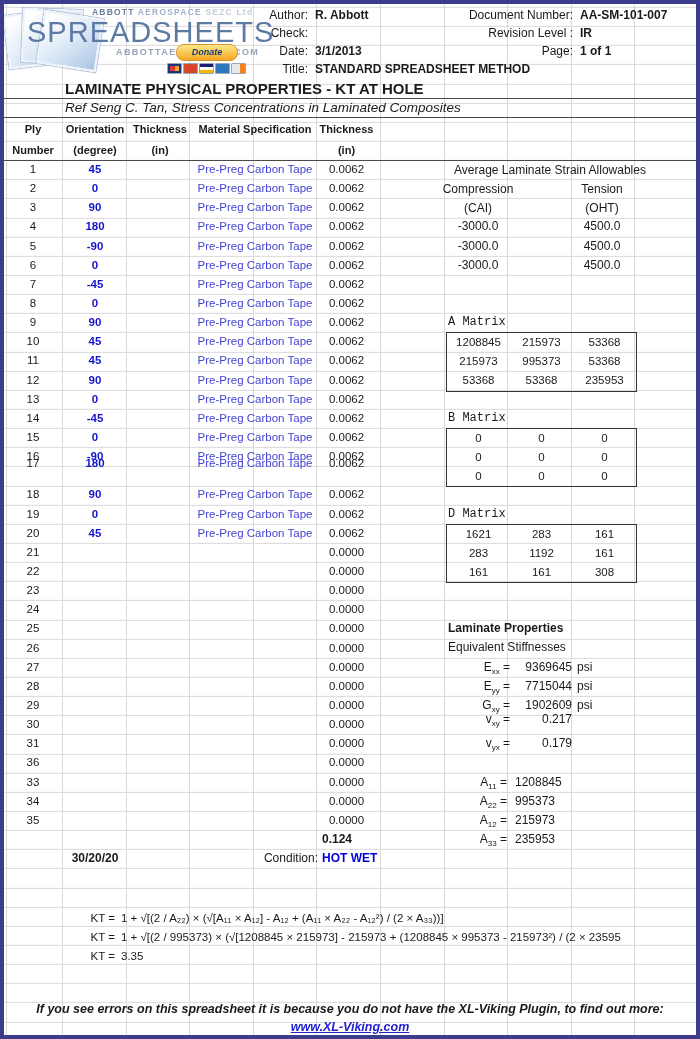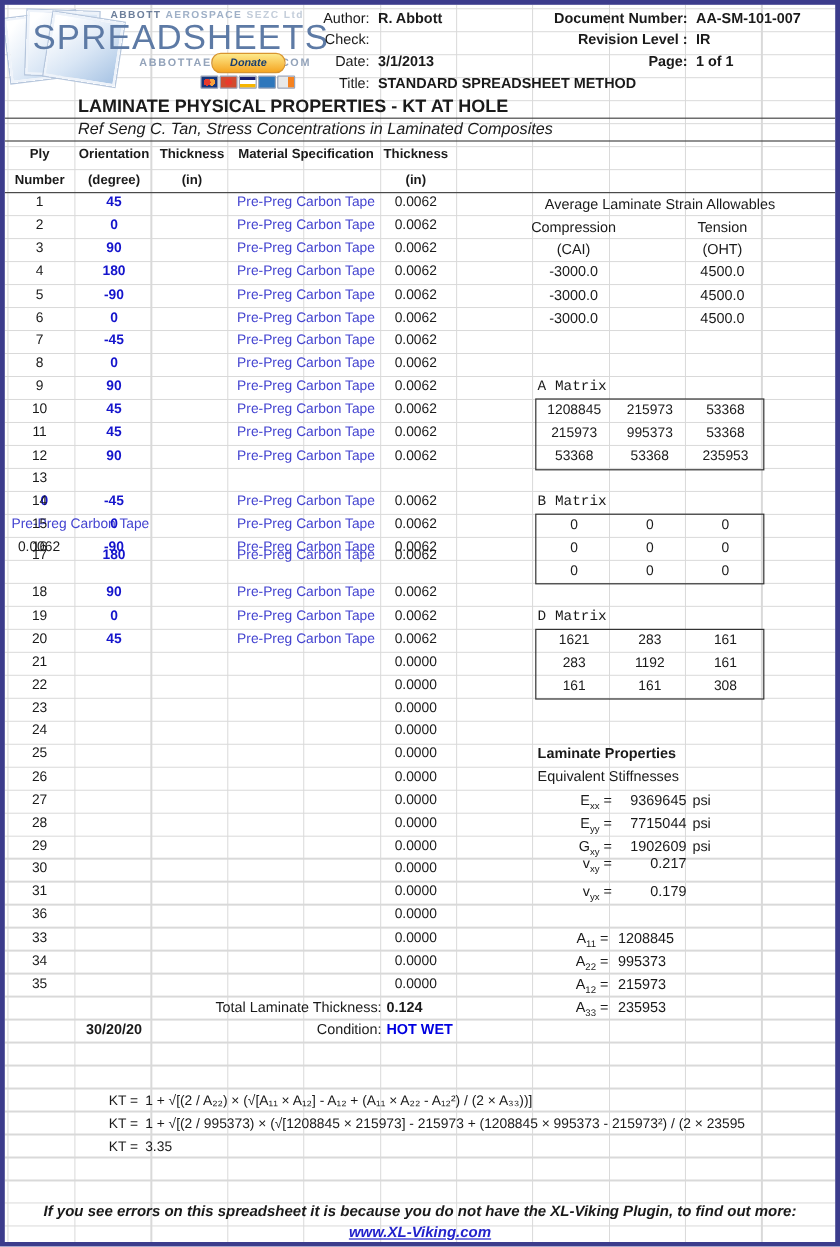--- a/index.html
+++ b/index.html
@@ -33,21 +33,21 @@
   .card1{background:radial-gradient(circle at 35% 50%,#e8392b 0 30%,transparent 31%),
               radial-gradient(circle at 65% 50%,#f9a03a 0 30%,transparent 31%),#16357c;}
   .card2{background:radial-gradient(circle at 50% 50%,#e8392b 0 35%,transparent 36%),#d24a2e;}
   .card3{background:linear-gradient(#1a1f71 30%,#ffffff 30% 70%,#f7b600 70%);}
   .card4{background:#2e77bc;}
   .card5{background:linear-gradient(90deg,#e8e8e8 60%,#f58220 60%);}
   
   .hfield{position:absolute;left:0;width:100%;height:18px;line-height:18px;font-size:12px;}
   .hl-l{position:absolute;left:200px;width:108px;text-align:right;}
   .hv-l{position:absolute;left:315px;font-weight:bold;white-space:nowrap;}
-  .hl-r{position:absolute;left:413px;width:160px;text-align:right;font-weight:bold;}
+  .hl-r{position:absolute;left:413px;width:160px;text-align:right;}
   .hv-r{position:absolute;left:580px;font-weight:bold;white-space:nowrap;}
   
   .title{position:absolute;left:65px;top:80px;font-size:15px;font-weight:bold;white-space:nowrap;}
   .subtitle{position:absolute;left:65px;top:100px;font-size:13.5px;font-style:italic;white-space:nowrap;}
   .bline{position:absolute;left:4px;right:4px;height:1px;background:#4a4a4a;z-index:3;}
   
   .colhdr{position:absolute;left:4px;display:flex;font-weight:bold;font-size:11px;text-align:center;}
   .c0{width:58px;} .c1{width:66px;} .c2{width:64px;} .c3{width:126px;} .c4{width:57px;}
   .ply-rows{position:absolute;left:4px;top:160px;width:371px;height:670px;}
   .ply-row{position:absolute;left:0;width:371px;height:19.143px;display:flex;line-height:19px;font-size:11.5px;text-align:center;}
@@ -247,21 +247,21 @@
           <div class="c3 mat">Pre-Preg Carbon Tape</div>
           <div class="c4">0.0062</div>
         </div>
         <div class="ply-row" style="top: 210.573px;">
           <div class="c0">12</div>
           <div class="c1 ori">90</div>
           <div class="c2"></div>
           <div class="c3 mat">Pre-Preg Carbon Tape</div>
           <div class="c4">0.0062</div>
         </div>
-        <div class="ply-row" style="top: 229.716px; flex-direction: column;">
+        <div class="ply-row" style="top: 229.716px;">
           <div class="c0">13</div>
           <div class="c1 ori">0</div>
           <div class="c2"></div>
           <div class="c3 mat">Pre-Preg Carbon Tape</div>
           <div class="c4">0.0062</div>
         </div>
         <div class="ply-row" style="top: 248.859px;">
           <div class="c0">14</div>
           <div class="c1 ori">-45</div>
           <div class="c2"></div>
@@ -512,21 +512,20 @@
           <span class="av-label">A<sub>12</sub> =</span>
           <span class="av-value">215973</span>
         </div>
         <div class="av-row" style="top: 830px;">
           <span class="av-label">A<sub>33</sub> =</span>
           <span class="av-value">235953</span>
         </div>
       </div>
 
     <div class="total-row" style="top:830px">
-      <span class="t-label">Total Laminate Thickness:</span>
       <span class="t-value">0.124</span>
     </div>
     <div class="cond-row" style="top:849px">
       <span class="layup">30/20/20</span>
       <span class="t-label">Condition:</span>
       <span class="cond-value">HOT WET</span>
     </div>
 
     <div>
         <div class="kt-row" style="top: 909px;">

